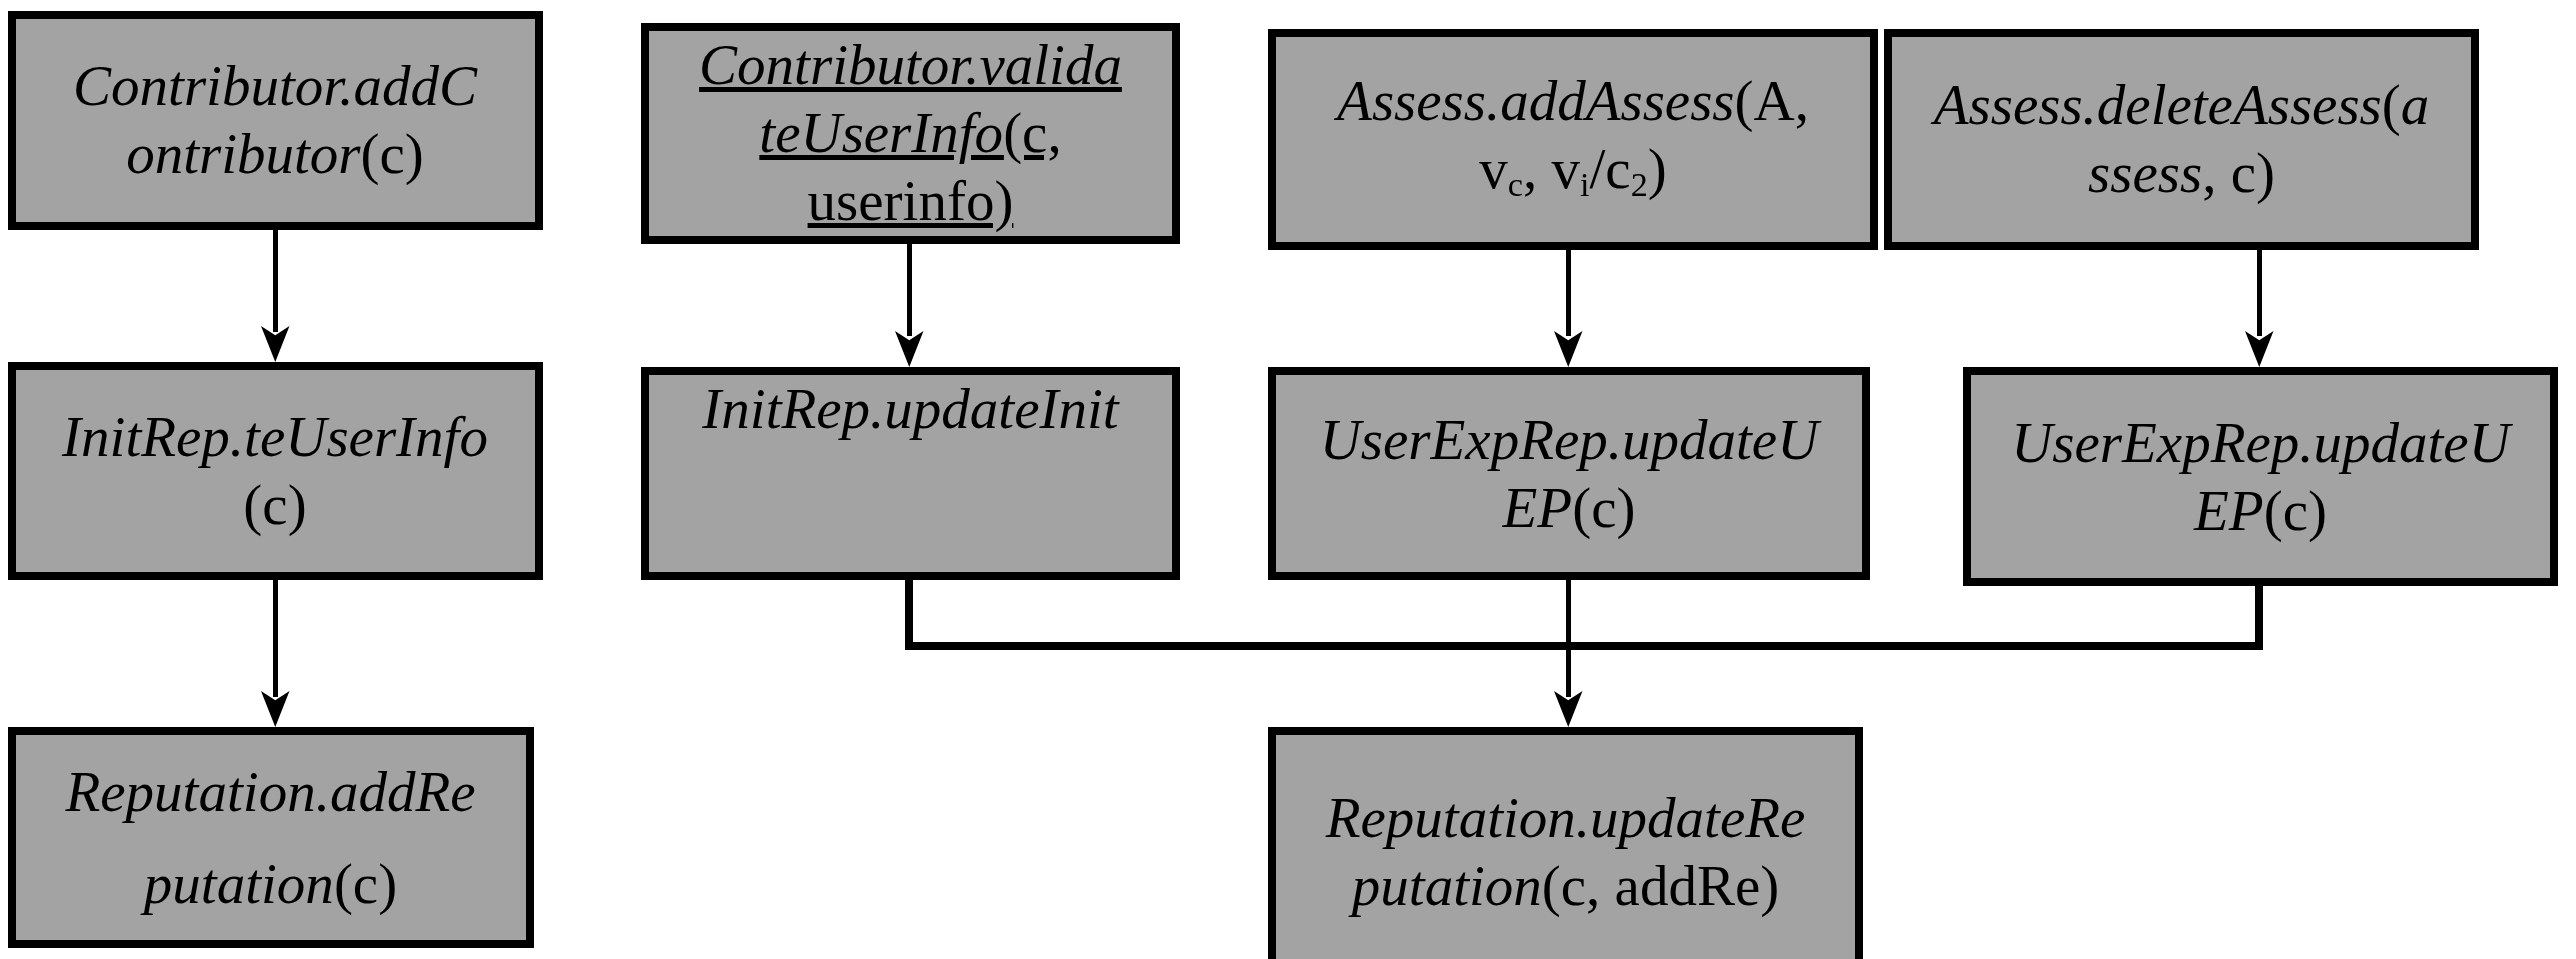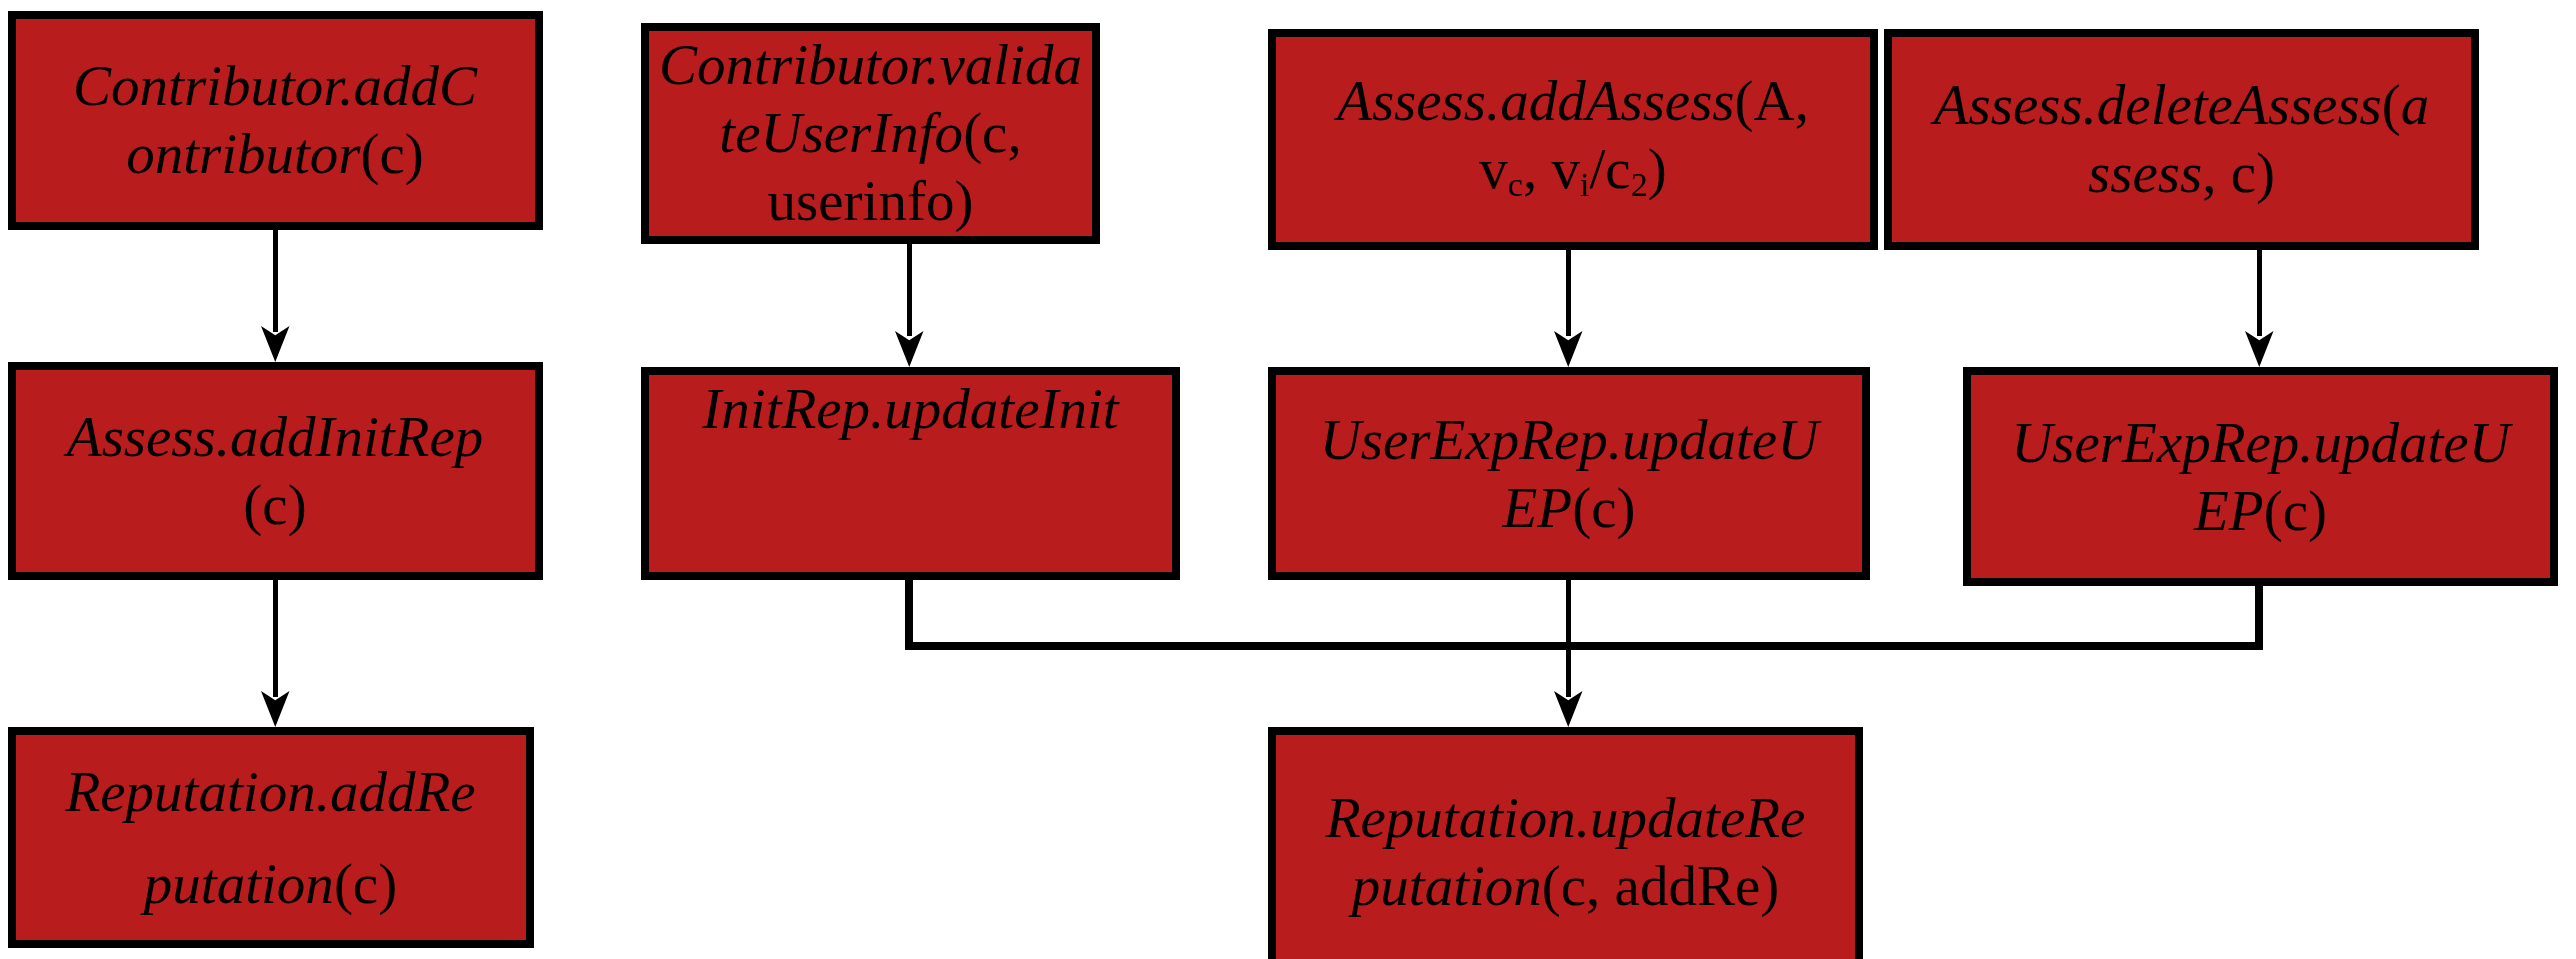--- a/index.html
+++ b/index.html
@@ -8,21 +8,21 @@
     width:2576px;height:959px;
     background:#ffffff;
     font-family:"Liberation Serif", serif;
     color:#000;
     overflow:hidden;
   }
   .node{
     position:absolute;
     box-sizing:border-box;
     border:8.3px solid #000;
-    background:#b91c1c;
+    background:#a3a3a3;
     display:flex;
     flex-direction:column;
     justify-content:center;
     align-items:center;
     text-align:center;
     font-size:57px;
     line-height:68px;
   }
   .node .tline{white-space:nowrap;}
   .node .it{font-style:italic;}
@@ -37,36 +37,36 @@
 </style>
 </head>
 <body>
 
 <div class="canvas">
 
   <div class="node" style="left:7.5px;top:10.5px;width:535px;height:219px;">
       <div class="tline"><span class="it">Contributor.addC</span></div>
       <div class="tline"><span class="it">ontributor</span><span>(c)</span></div>
     </div>
-  <div class="node" style="left:641px;top:22.5px;width:459px;height:221px;">
+  <div class="node" style="left:641px;top:22.5px;width:539px;height:221px;text-decoration:underline;">
       <div class="tline"><span class="it">Contributor.valida</span></div>
       <div class="tline"><span class="it">teUserInfo</span><span>(c,</span></div>
       <div class="tline"><span>userinfo)</span></div>
     </div>
   <div class="node" style="left:1268px;top:28.5px;width:610px;height:221px;">
       <div class="tline"><span class="it">Assess.addAssess</span><span>(A,</span></div>
       <div class="tline"><span>v</span><span class="sb">c</span><span>, v</span><span class="sb">i</span><span>/c</span><span class="sb">2</span><span>)</span></div>
     </div>
   <div class="node" style="left:1884px;top:28.5px;width:595px;height:221px;">
       <div class="tline"><span class="it">Assess.deleteAssess</span><span>(</span><span class="it">a</span></div>
       <div class="tline"><span class="it">ssess</span><span>, c)</span></div>
     </div>
 
   <div class="node" style="left:7.5px;top:362px;width:535px;height:218px;">
-      <div class="tline"><span class="it">Assess.addInitRep</span></div>
+      <div class="tline"><span class="it">InitRep.teUserInfo</span></div>
       <div class="tline"><span>(c)</span></div>
     </div>
   <div class="node" style="left:641px;top:367px;width:539px;height:213px;justify-content:space-between;">
       <div class="tline"><span class="it">InitRep.updateInit</span></div>
     </div>
   <div class="node" style="left:1268px;top:367px;width:602px;height:213px;">
       <div class="tline"><span class="it">UserExpRep.updateU</span></div>
       <div class="tline"><span class="it">EP</span><span>(c)</span></div>
     </div>
   <div class="node" style="left:1963px;top:367px;width:595px;height:219px;">

